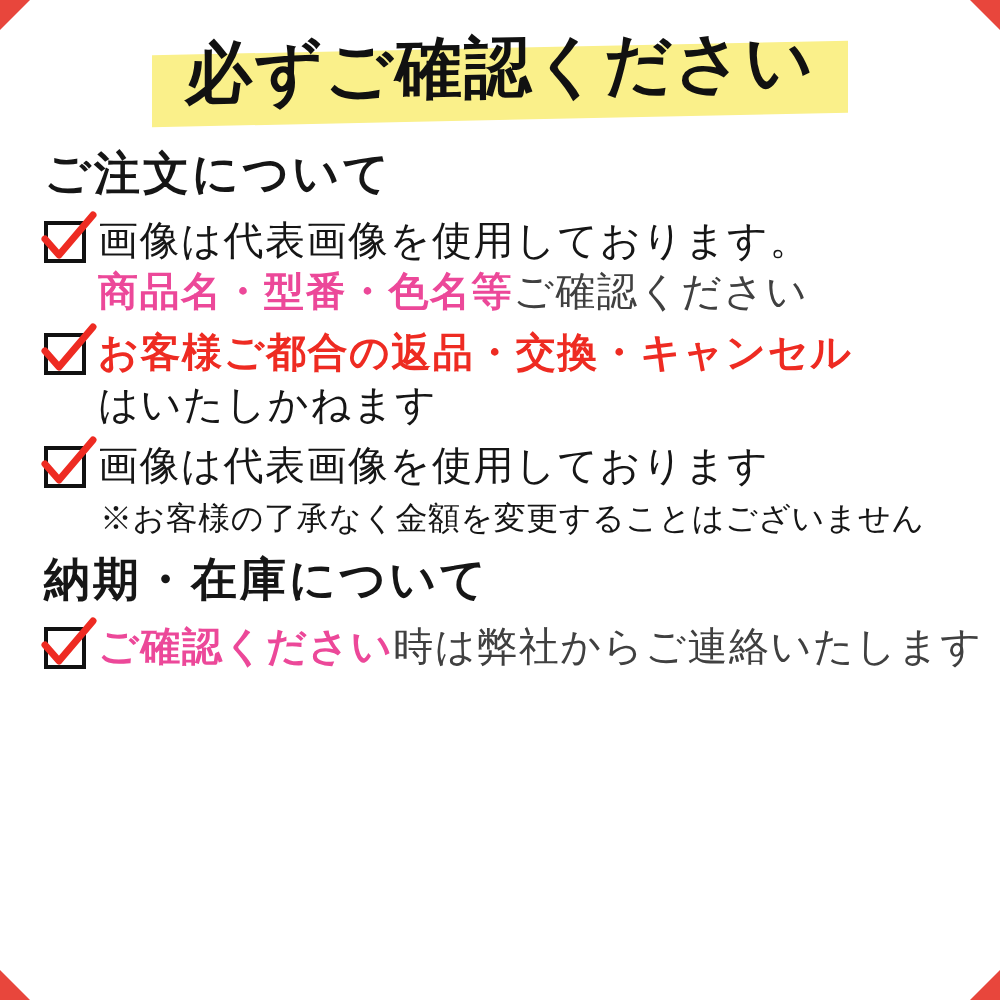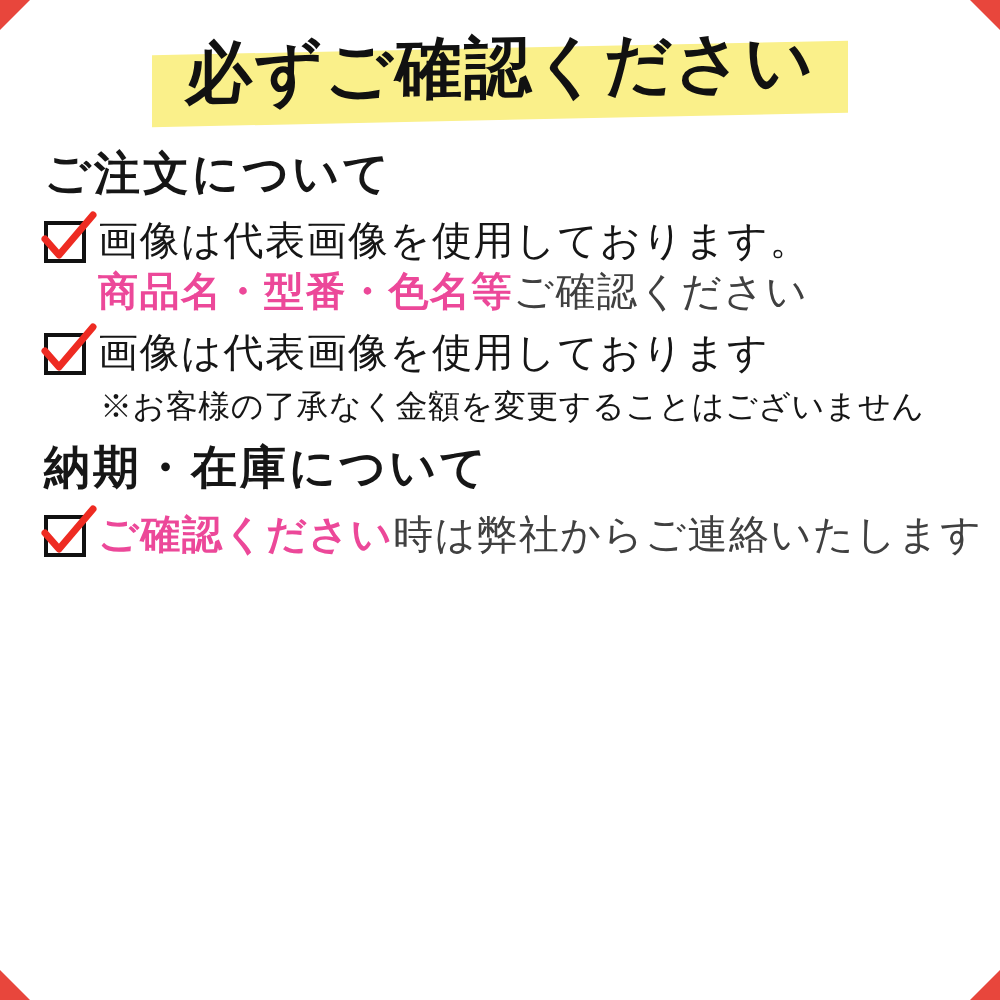--- a/index.html
+++ b/index.html
@@ -161,20 +161,31 @@
       <svg viewBox="0 0 60 60" aria-hidden="true">
           <path d="M6 30 L20 46 L54 6" fill="none" stroke="#ee2b22" stroke-width="7" stroke-linecap="round" stroke-linejoin="round"></path>
         </svg>
     </span>
     <span class="lines">
       <div class="line">画像は代表画像を使用しております。</div>
       <div class="line mix"><span class="r">商品名・型番・色名等</span><span class="k">ご確認ください</span></div>
     </span>
   </div>
 
+  <div class="item">
+    <span class="check">
+      <svg viewBox="0 0 60 60" aria-hidden="true">
+          <path d="M6 30 L20 46 L54 6" fill="none" stroke="#ee2b22" stroke-width="7" stroke-linecap="round" stroke-linejoin="round"></path>
+        </svg>
+    </span>
+    <span class="lines">
+      <div class="line red">お客様ご都合の返品・交換・キャンセル</div>
+      <div class="line">はいたしかねます</div>
+    </span>
+  </div>
 
   <div class="item">
     <span class="check">
       <svg viewBox="0 0 60 60" aria-hidden="true">
           <path d="M6 30 L20 46 L54 6" fill="none" stroke="#ee2b22" stroke-width="7" stroke-linecap="round" stroke-linejoin="round"></path>
         </svg>
     </span>
     <span class="lines">
       <div class="line">画像は代表画像を使用しております</div>
       <div class="note">※お客様の了承なく金額を変更することはございません</div>

